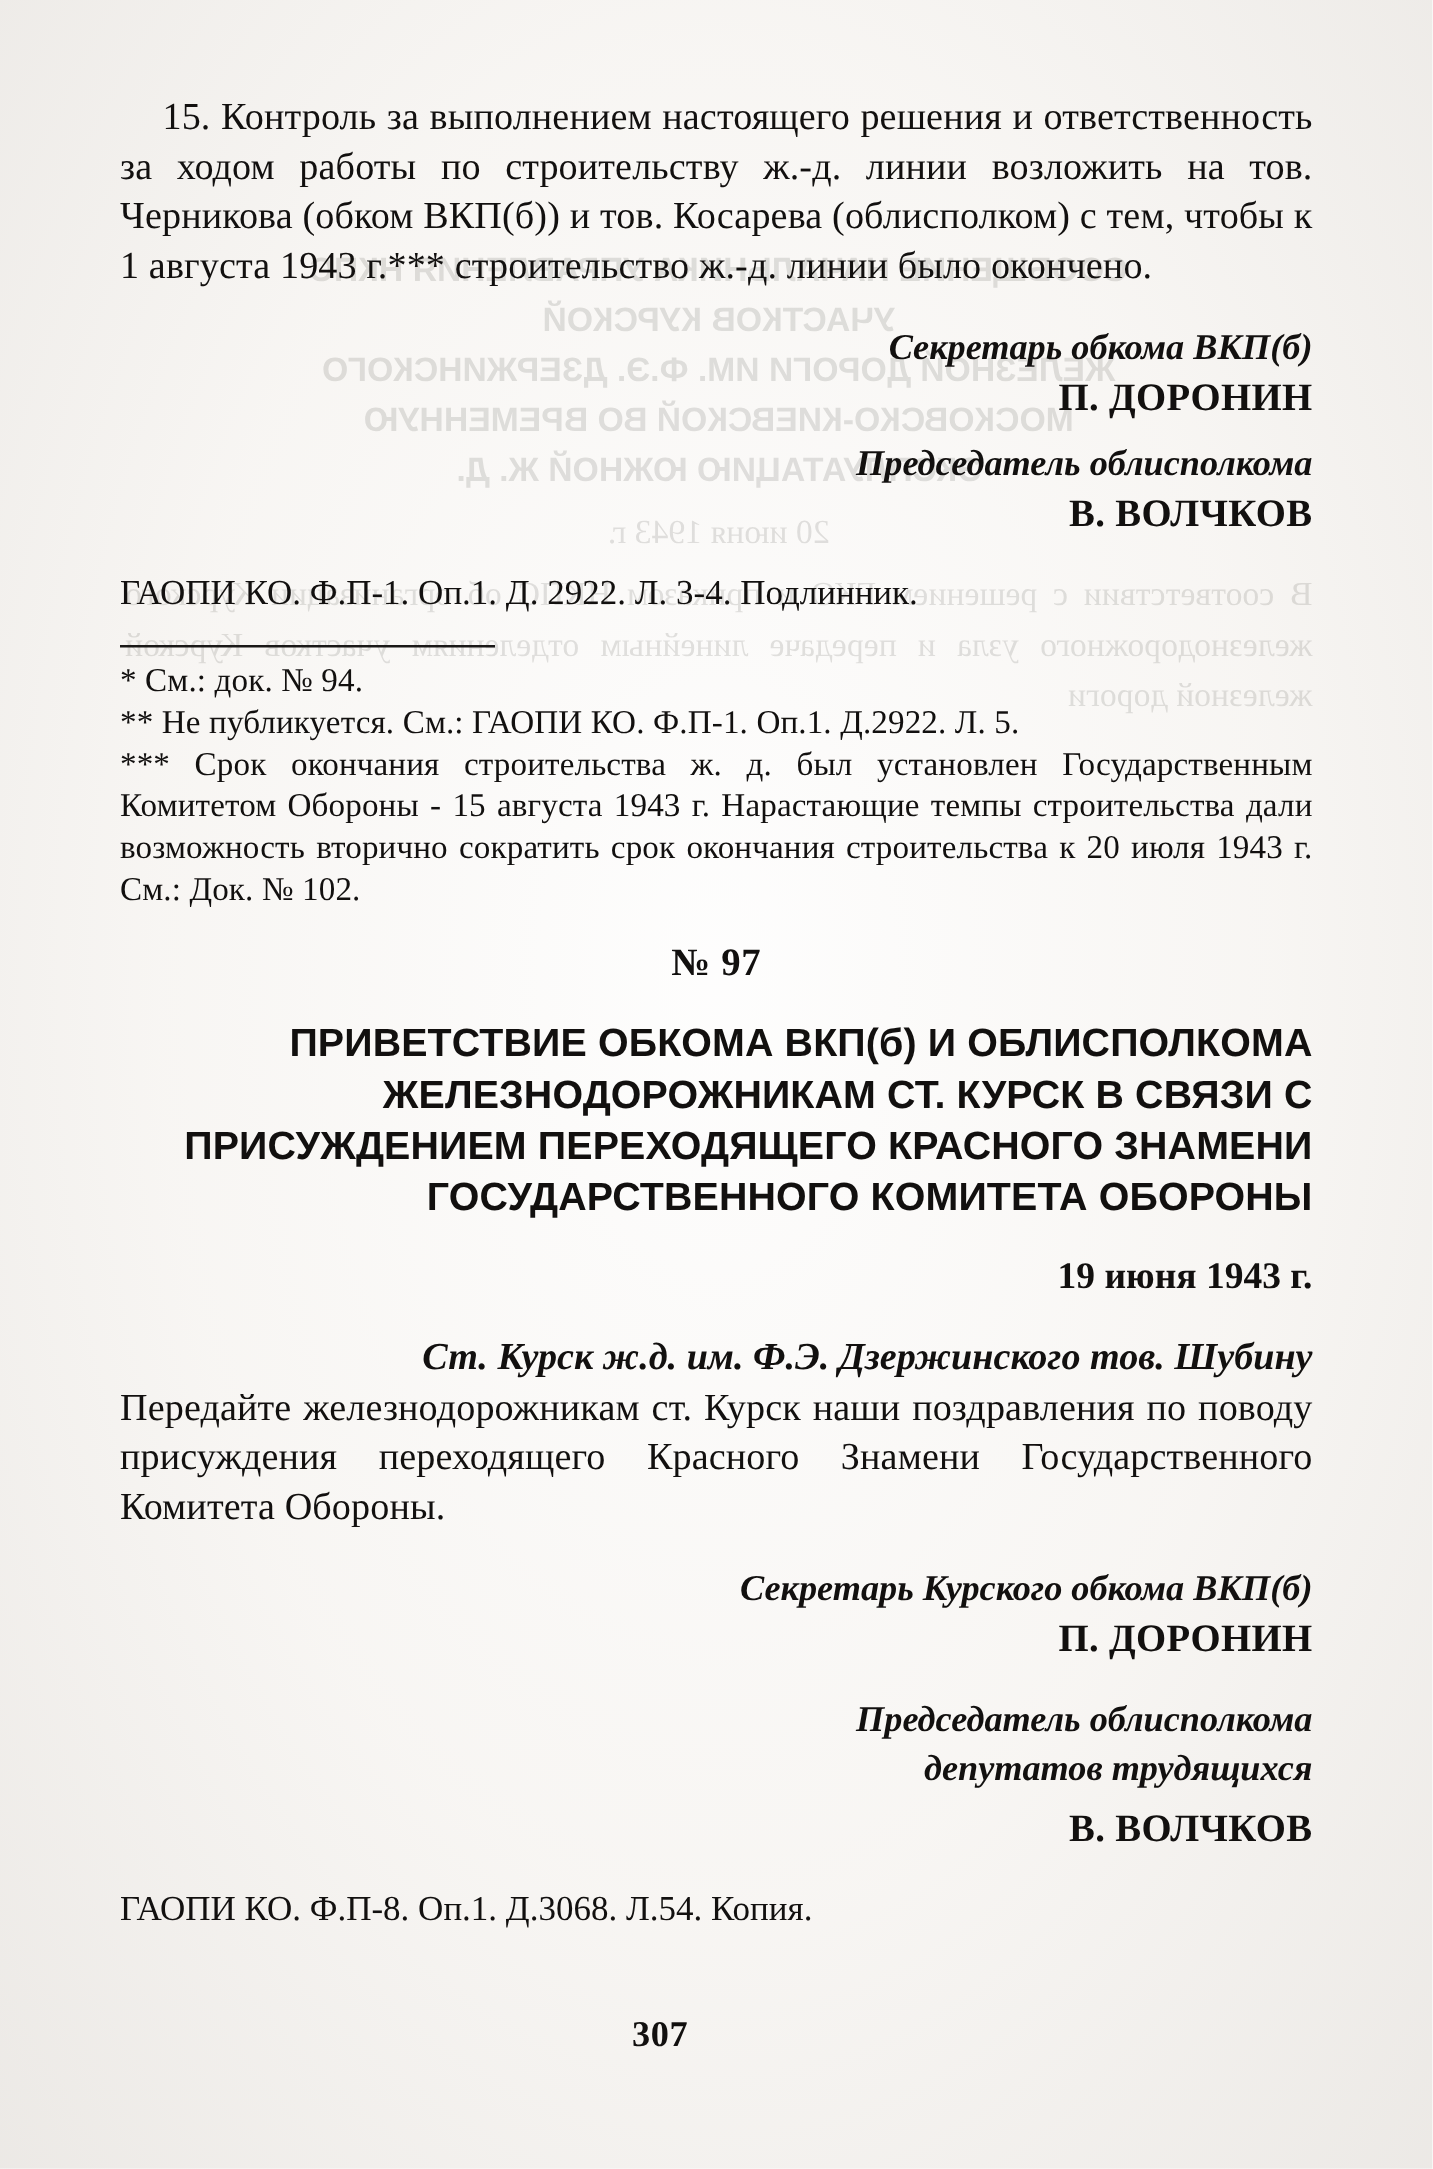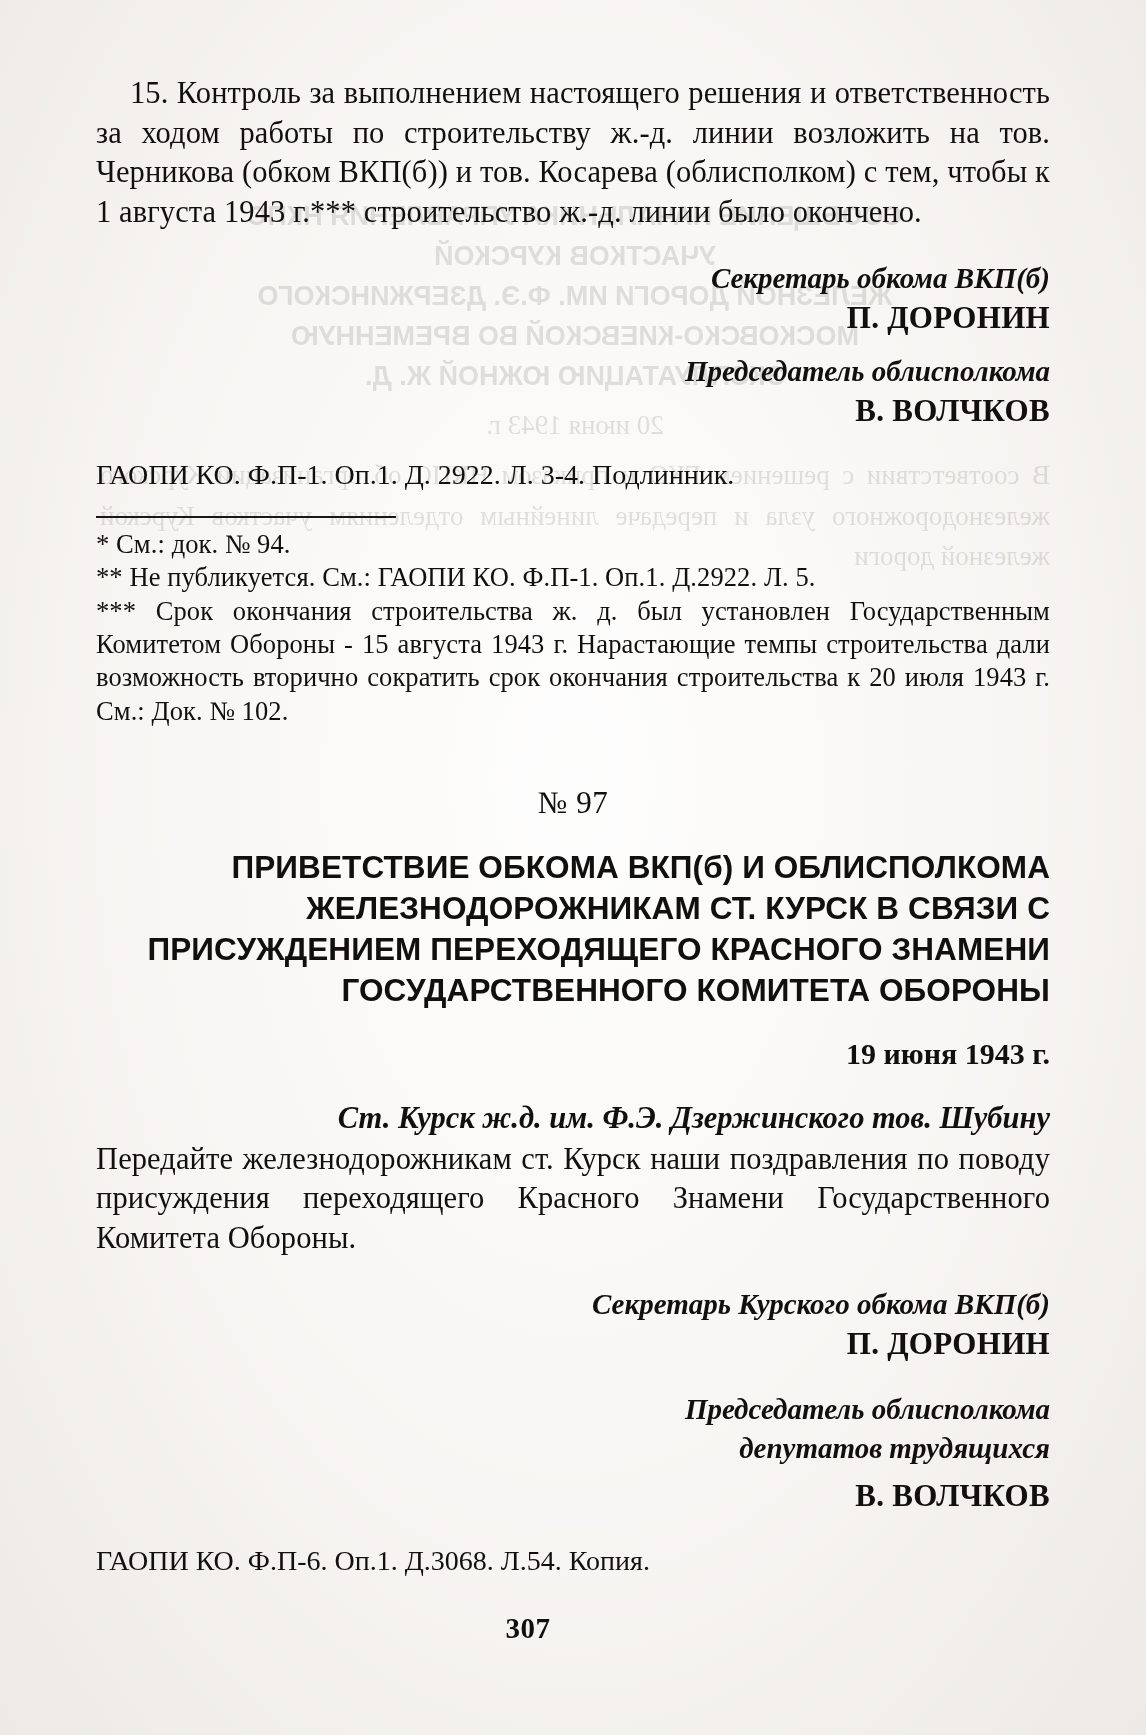--- a/index.html
+++ b/index.html
@@ -80,23 +80,23 @@
 
   .footnotes {
     font-size: 26.5px;
     line-height: 1.26;
     text-align: justify;
   }
   .footnotes p { font-size: 26.5px; line-height: 1.26; }
 
   .docnum {
     text-align: center;
-    font-weight: normal;
+    font-weight: bold;
     font-size: 31px;
-    margin-top: 57px;
+    margin-top: 24px;
     letter-spacing: 0.5px;
   }
 
   .doctitle {
     text-align: right;
     font-family: "Liberation Sans", sans-serif;
     font-weight: bold;
     font-size: 31.5px;
     line-height: 1.30;
     margin-top: 26px;
@@ -211,18 +211,18 @@
 
     <div class="sig">Секретарь Курского обкома ВКП(б)</div>
     <div class="sig-name">П. ДОРОНИН</div>
 
     <div class="spacer-md"></div>
 
     <div class="sig">Председатель облисполкома</div>
     <div class="sig">депутатов трудящихся</div>
     <div class="sig-name" style="margin-top:8px;">В. ВОЛЧКОВ</div>
 
-    <div class="archive">ГАОПИ КО. Ф.П-6. Оп.1. Д.3068. Л.54. Копия.</div>
+    <div class="archive">ГАОПИ КО. Ф.П-8. Оп.1. Д.3068. Л.54. Копия.</div>
 
   </div>
 
   <div class="pageno">307</div>
 </div>
 
 </body></html>

